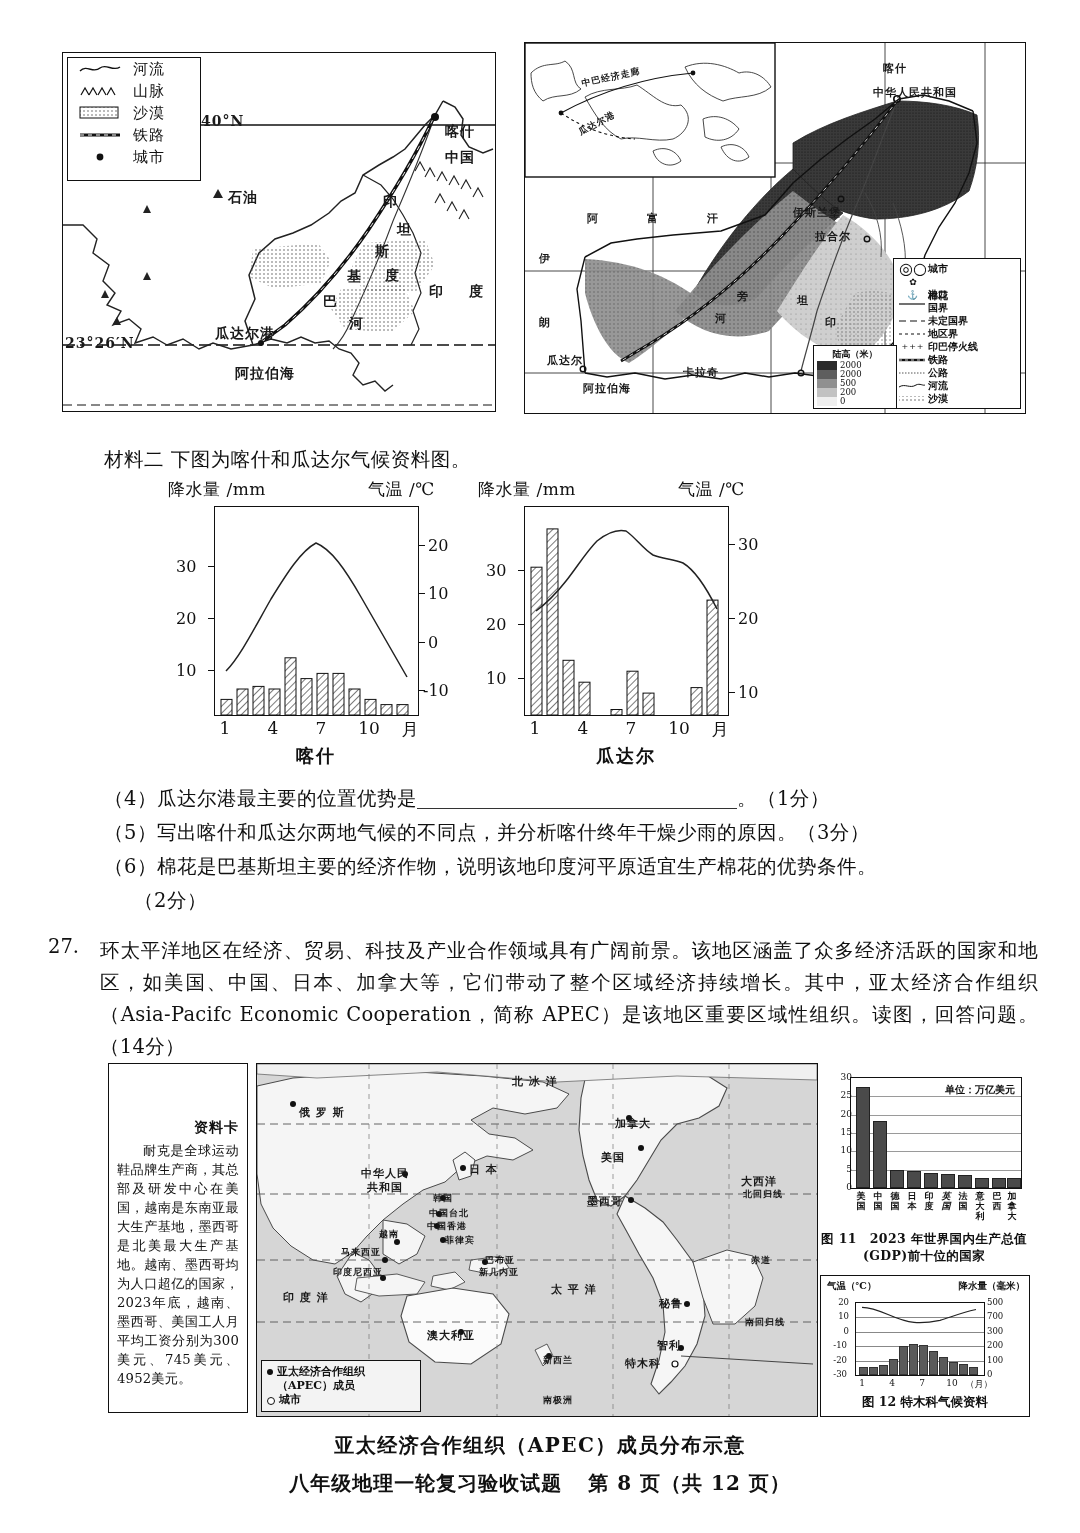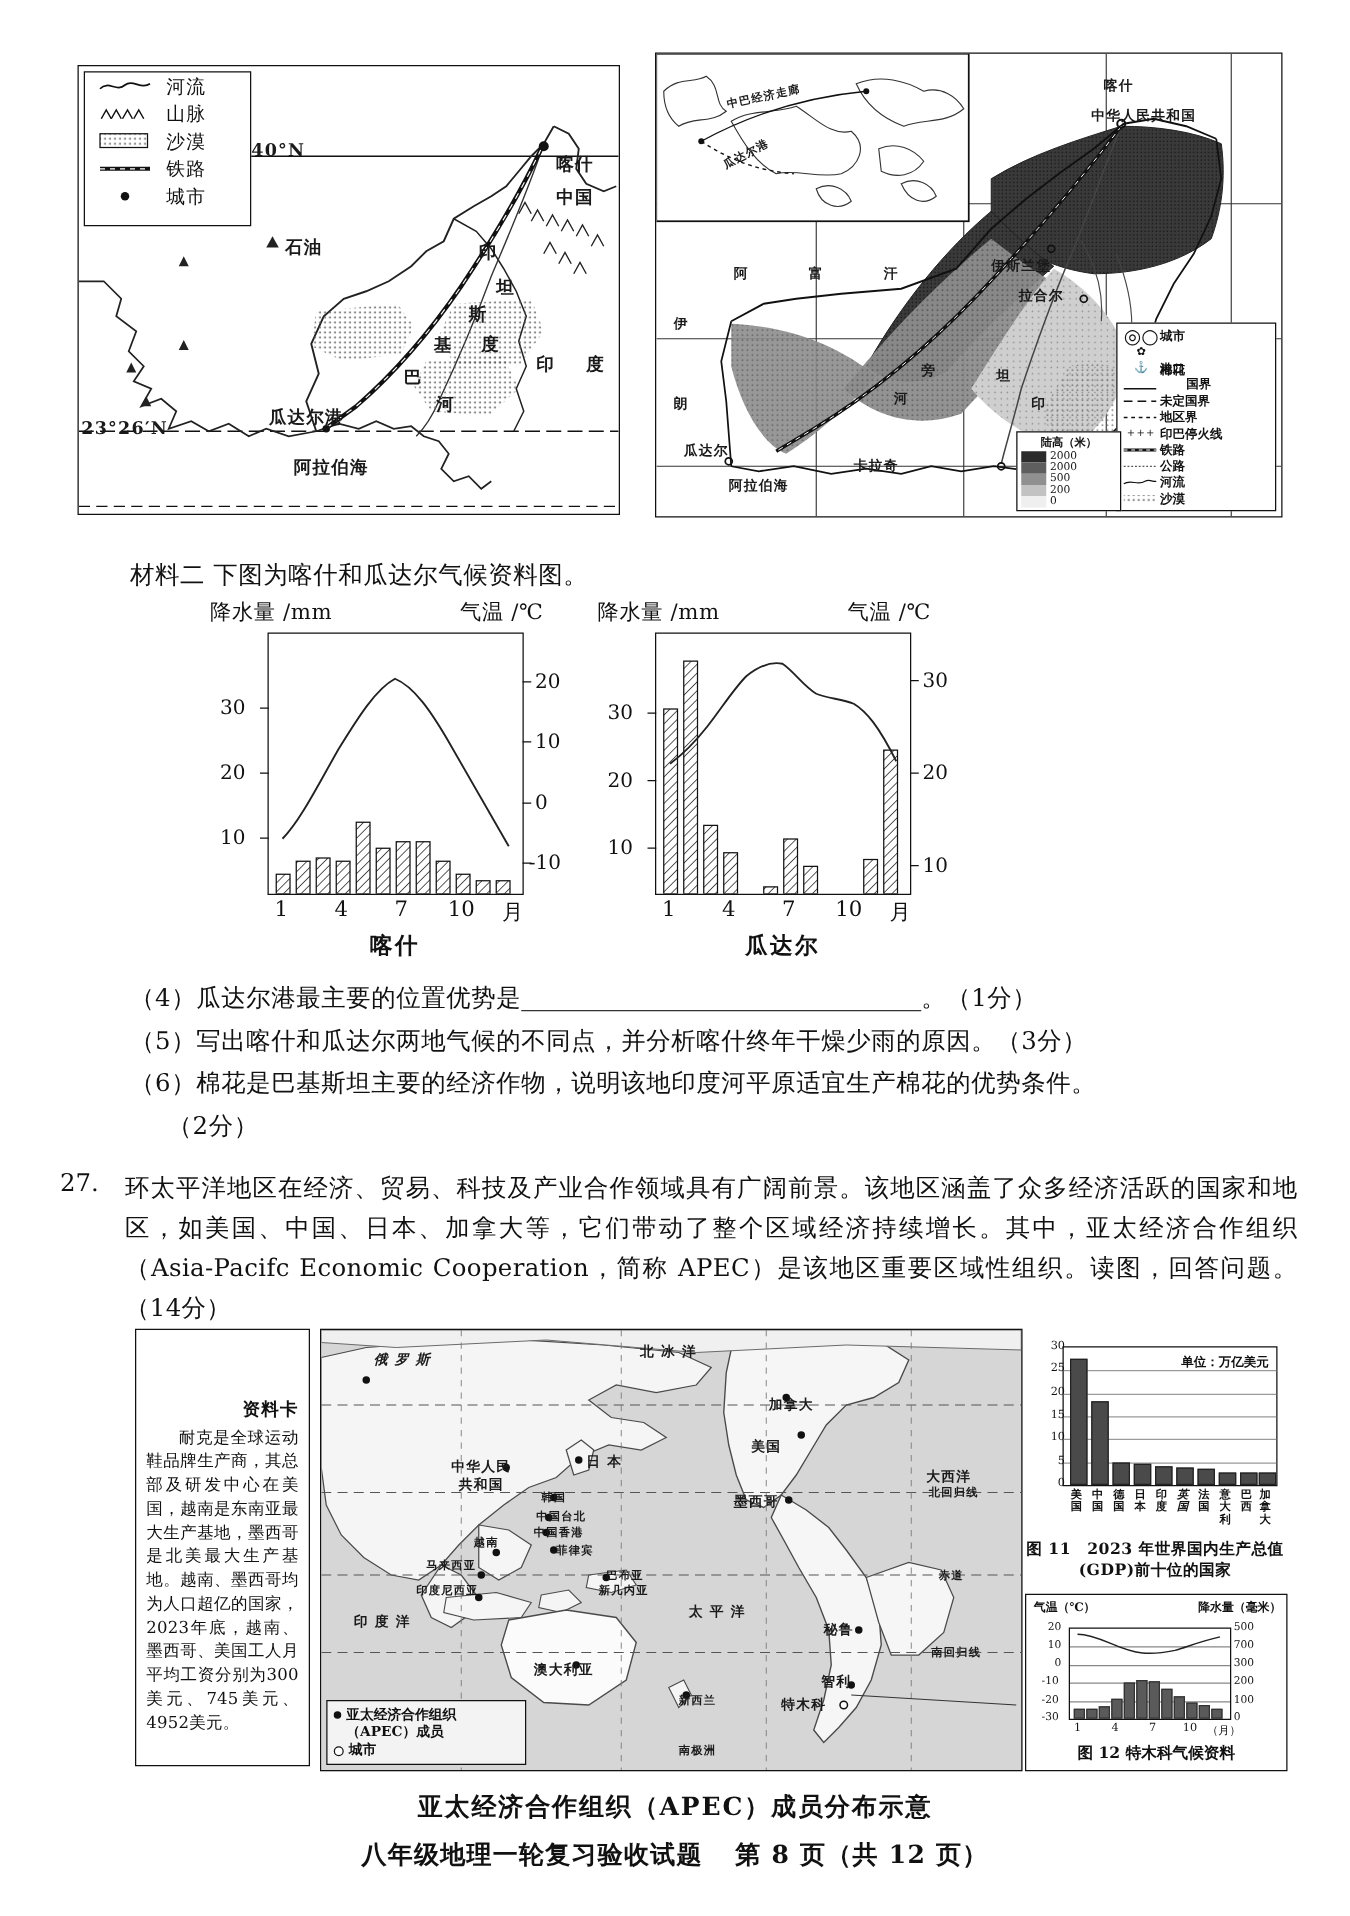--- a/index.html
+++ b/index.html
@@ -532,21 +532,21 @@
         <span style="font-size:10px;font-weight:700;">城市</span>
       </div>
       <div style="display:flex;align-items:center;height:13px;">
         <span style="width:30px;flex:none;text-align:center;font-size:9px;">✿</span>
         <span style="font-size:10px;font-weight:700;margin-top:28px;">棉花</span>
       </div>
       <div style="display:flex;align-items:center;height:13px;">
         <span style="width:30px;flex:none;text-align:center;font-size:9px;">⚓</span>
         <span style="font-size:10px;font-weight:700;">港口</span>
       </div>
-      <div style="display:flex;align-items:flex-end;height:13px;gap:21px;">
+      <div style="display:flex;align-items:flex-start;height:13px;">
         <span style="width:30px;flex:none;">
           <svg width="28" height="6">
               <line x1="1" y1="3" x2="27" y2="3" stroke="#111" stroke-width="1.2"></line>
             </svg>
           </span>
         <span style="font-size:10px;font-weight:700;">国界</span>
       </div>
       <div style="display:flex;align-items:center;height:13px;">
         <span style="width:30px;flex:none;">
           <svg width="28" height="6">
@@ -819,21 +819,21 @@
         </g>
 
         <g fill="#fff" stroke="#111" stroke-width="1.2">
           <circle cx="418" cy="300" r="3"></circle>
         </g>
 
         <line x1="424" y1="292" x2="556" y2="300" stroke="#333" stroke-width="0.9"></line>
       </svg>
 
       <div class="maplabel small" style="left:255px; top:10px;">北 冰 洋</div>
-      <div class="maplabel small" style="left:42px; top:16px;font-style:italic;">俄 罗 斯</div>
+      <div class="maplabel small" style="left:42px; top:41px;">俄 罗 斯</div>
       <div class="maplabel small" style="left:104px; top:102px;text-align:center;">中华人民</div>
       <div class="maplabel small" style="left:110px; top:116px;">共和国</div>
       <div class="maplabel small" style="left:212px; top:98px;">日 本</div>
       <div class="maplabel tiny" style="left:176px; top:128px;">韩国</div>
       <div class="maplabel tiny" style="left:172px; top:143px;">中国台北</div>
       <div class="maplabel tiny" style="left:170px; top:156px;">中国香港</div>
       <div class="maplabel tiny" style="left:176px; top:170px;padding-left:12px;">菲律宾</div>
       <div class="maplabel tiny" style="left:122px; top:164px;">越南</div>
       <div class="maplabel tiny" style="left:84px; top:182px;">马来西亚</div>
       <div class="maplabel tiny" style="left:76px; top:202px;">印度尼西亚</div>

